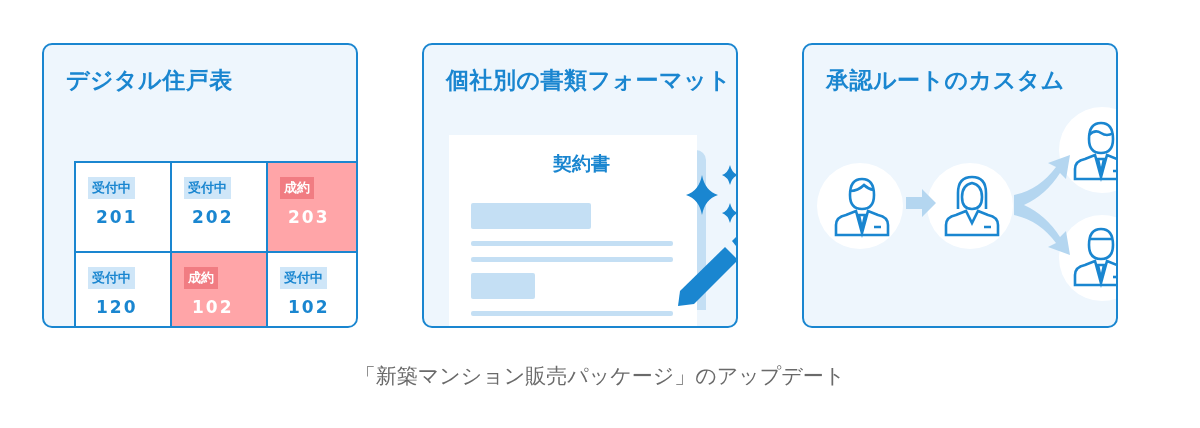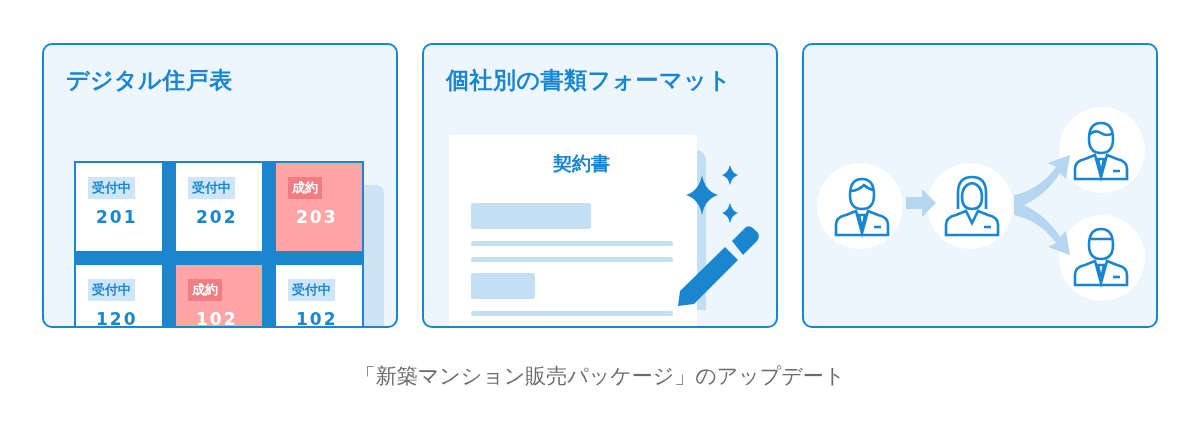--- a/index.html
+++ b/index.html
@@ -1,37 +1,37 @@
 <!DOCTYPE html>
 <html><head>
 <meta charset="utf-8">
 <style>
   html, body { margin:0; padding:0; }
   body {
     width:1200px; height:428px; background:#ffffff; position:relative; overflow:hidden;
     font-family:"DejaVu Sans", "Liberation Sans", sans-serif;
   }
   .card {
-    position:absolute; top:43px; width:356px; height:285px;
+    position:absolute; top:43px; width:316px; height:285px;
     border:2px solid #1a86d0; border-radius:10px; box-sizing:border-box;
     background:#eef6fd; overflow:hidden;
   }
   .card-title {
     position:absolute; left:22px; top:20px; font-size:23px; font-weight:bold;
     color:#1a86d0; letter-spacing:0.5px; white-space:nowrap;
   }
   
   .grid-shadow {
     position:absolute; left:260px; top:140px; width:80px; height:160px;
     background:#cfe3f7; border-radius:8px;
   }
   .grid {
     position:absolute; left:30px; top:116px; width:290px; height:180px;
     display:grid; grid-template-columns:repeat(3,1fr); grid-template-rows:88px 88px;
-    border:2px solid #1a86d0; box-sizing:border-box; background:#1a86d0; gap:14px;
+    border:2px solid #1a86d0; box-sizing:border-box; background:#1a86d0; gap:2px;
   }
   .cell { background:#ffffff; position:relative; }
   .cell.sold { background:#ffa5a8;padding-left:48px; }
   .badge {
     position:absolute; left:12px; top:14px; font-size:13px; font-weight:bold;
     padding:2px 4px; background:#cfe6f8; color:#1a86d0;
   }
   .cell.sold .badge { background:#f17c82; color:#ffffff; }
   .room {
     position:absolute; left:12px; top:44px; font-size:17px; font-weight:bold;
@@ -109,20 +109,21 @@
   <svg style="position:absolute; left:250px; top:118px;" width="100" height="150" viewBox="0 0 100 150">
     <path d="M28 12 Q31 28 44 32 Q31 36 28 52 Q25 36 12 32 Q25 28 28 12 Z" fill="#1a86d0"></path>
     <path d="M56 2 Q58 10 64 12 Q58 14 56 22 Q54 14 48 12 Q54 10 56 2 Z" fill="#1a86d0"></path>
     <path d="M56 40 Q58 48 64 50 Q58 52 56 60 Q54 52 48 50 Q54 48 56 40 Z" fill="#1a86d0"></path>
     <path d="M58 78 L72 64 Q76 62 80 66 L84 70 Q86 74 83 78 L69 92 Z" fill="#1a86d0"></path>
     <path d="M51 84 L64 97 L20 141 L4 143 L6 128 Z" fill="#1a86d0"></path>
   </svg>
 </div>
 
 <div class="card" style="left:802px;">
+  <div class="card-title">承認ルートのカスタム</div>
 
   <div class="avatar-bg" style="left:13px; top:118px;"></div>
   <div class="avatar-bg" style="left:123px; top:118px;"></div>
   <div class="avatar-bg" style="left:255px; top:62px;"></div>
   <div class="avatar-bg" style="left:255px; top:170px;"></div>
 
   <svg style="position:absolute; left:0; top:0;" width="352" height="285" viewBox="0 0 352 285">
     <path d="M102 152 L118 152 L118 144 L132 158 L118 172 L118 164 L102 164 Z" fill="#b4d6f0"></path>
     <path d="M210 150 Q235 145 252 122 L244 118 L266 110 L262 134 L256 128 Q242 150 220 160 Q242 170 256 192 L262 186 L266 210 L244 202 L252 198 Q235 175 210 170 Z" fill="#b4d6f0"></path>
   </svg>

